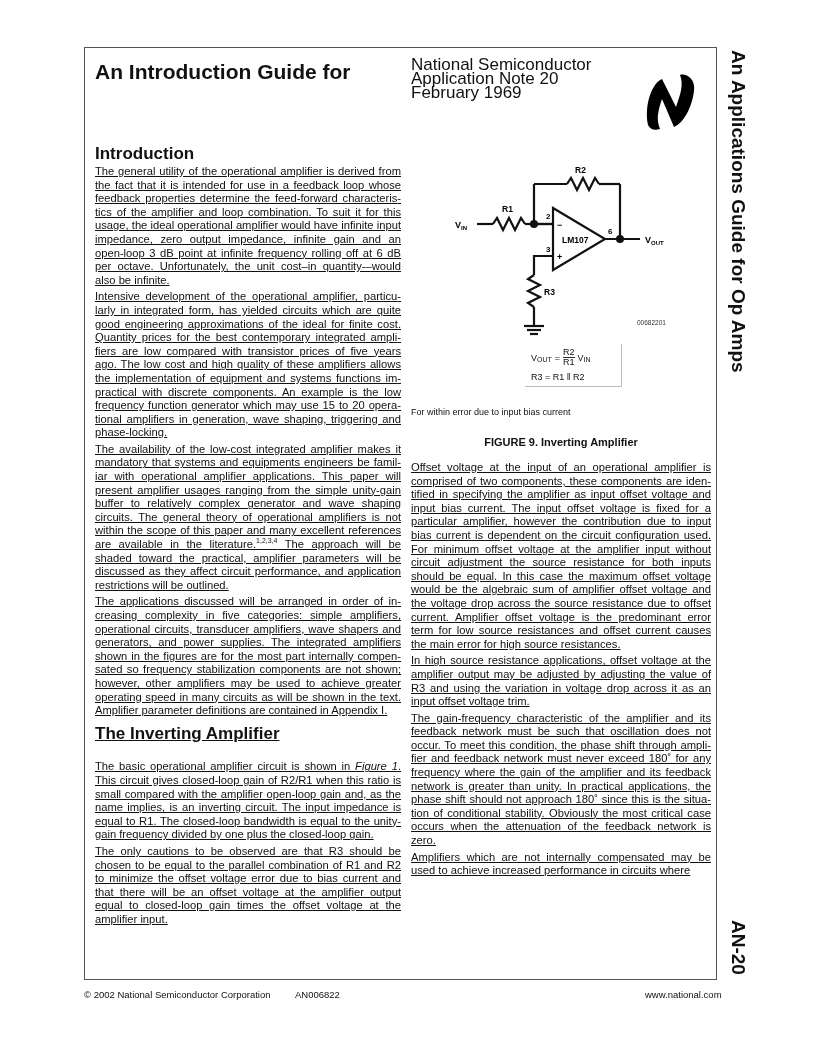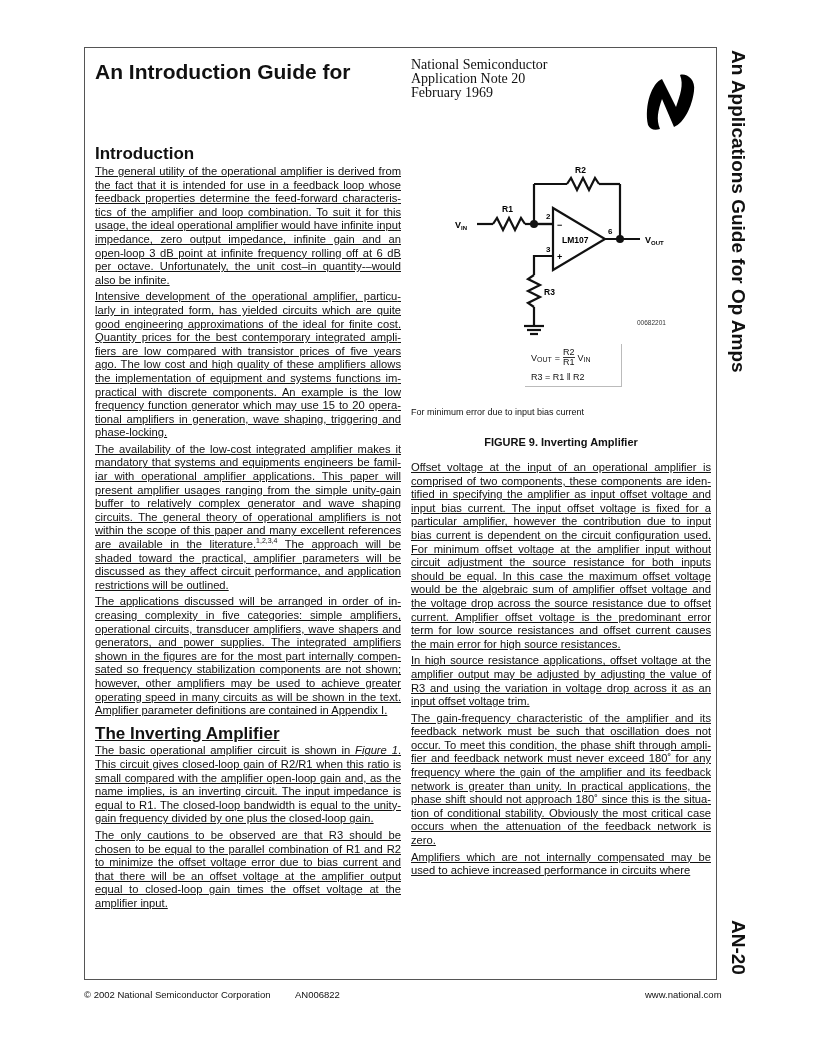--- a/index.html
+++ b/index.html
@@ -5,22 +5,22 @@
   html, body { margin: 0; padding: 0; background: #fff; }
   body { width: 817px; height: 1055px; position: relative; overflow: hidden; font-family: "Liberation Sans", sans-serif; color: #111; }
   .frame { position: absolute; left: 84px; top: 47px; width: 633px; height: 933px; border: 1px solid #555; box-sizing: border-box; }
   .col { position: absolute; font-size: 11.2px; line-height: 13.6px; text-align: justify; text-decoration: underline; }
   .col-left { left: 95px; top: 165px; width: 306px; }
   .col-right { left: 411px; top: 461px; width: 300px; }
   .col p { margin: 0 0 3px 0; hyphens: manual; }
   .title { position: absolute; left: 95px; top: 58px; font-size: 21px; font-weight: bold; line-height: 27px; width: 300px; }
   .h2 { font-size: 17px; font-weight: bold; margin: 0; }
   .h2-intro { position: absolute; left: 95px; top: 144px; }
-  .h2-inv { margin: 9px 0 4px 0; }
-  .meta { position: absolute; left: 411px; top: 58px; font-size: 14px; line-height: 14px; font-family: Liberation Serif, serif; }
+  .h2-inv { margin: 9px 0 20px 0; }
+  .meta { position: absolute; left: 411px; top: 58px; font-size: 17px; line-height: 14px; }
   .logo { position: absolute; left: 640px; top: 65px; width: 60px; height: 70px; }
   .side-title { position: absolute; left: 727px; top: 50px; writing-mode: vertical-rl; font-size: 19px; font-weight: bold; white-space: nowrap; }
   .side-an { position: absolute; left: 727px; top: 920px; writing-mode: vertical-rl; font-size: 19px; font-weight: bold; }
   .circuit { position: absolute; left: 455px; top: 160px; width: 245px; height: 180px; }
   .fignum { position: absolute; left: 637px; top: 319px; font-size: 6.5px; color: #333; }
   .eq { position: absolute; left: 525px; top: 344px; width: 96px; height: 42px; border-right: 1px solid #bbb; border-bottom: 1px solid #bbb; font-size: 9px; }
   .eq-line1 { position: absolute; top: 4px; left: 6px; display: flex; align-items: center; gap: 3px; }
   .frac { display: inline-flex; flex-direction: column; align-items: center; line-height: 9px; }
   .frac .num { border-bottom: 1px solid #333; }
   .eq-line2 { position: absolute; top: 28px; left: 6px; }
@@ -110,21 +110,21 @@
     <span>=</span>
     <span class="frac">
         <span class="num">R2</span>
         <span>R1</span>
       </span>
     <span><span>V</span><span class="sub">IN</span></span>
   </div>
   <div class="eq-line2">R3 = R1 ‖ R2</div>
 </div>
 
-<div class="note">For minimum error due to input bias current</div>
+<div class="note">For within error due to input bias current</div>
 <div class="figcap">FIGURE 9. Inverting Amplifier</div>
 
 <div class="col col-right">
   <p>Offset voltage at the input of an operational amplifier is comprised of two components, these components are iden­tified in specifying the amplifier as input offset voltage and input bias current. The input offset voltage is fixed for a particular amplifier, however the contribution due to input bias current is dependent on the circuit configuration used. For minimum offset voltage at the amplifier input without circuit adjustment the source resistance for both inputs should be equal. In this case the maximum offset voltage would be the algebraic sum of amplifier offset voltage and the voltage drop across the source resistance due to offset current. Amplifier offset voltage is the predominant error term for low source resistances and offset current causes the main error for high source resistances.</p>
   <p>In high source resistance applications, offset voltage at the amplifier output may be adjusted by adjusting the value of R3 and using the variation in voltage drop across it as an input offset voltage trim.</p>
   <p>The gain-frequency characteristic of the amplifier and its feedback network must be such that oscillation does not occur. To meet this condition, the phase shift through ampli­fier and feedback network must never exceed 180˚ for any frequency where the gain of the amplifier and its feedback network is greater than unity. In practical applications, the phase shift should not approach 180˚ since this is the situa­tion of conditional stability. Obviously the most critical case occurs when the attenuation of the feedback network is zero.</p>
   <p>Amplifiers which are not internally compensated may be used to achieve increased performance in circuits where</p>
 </div>
 
 <div class="footer footer-left">© 2002 National Semiconductor Corporation</div>

